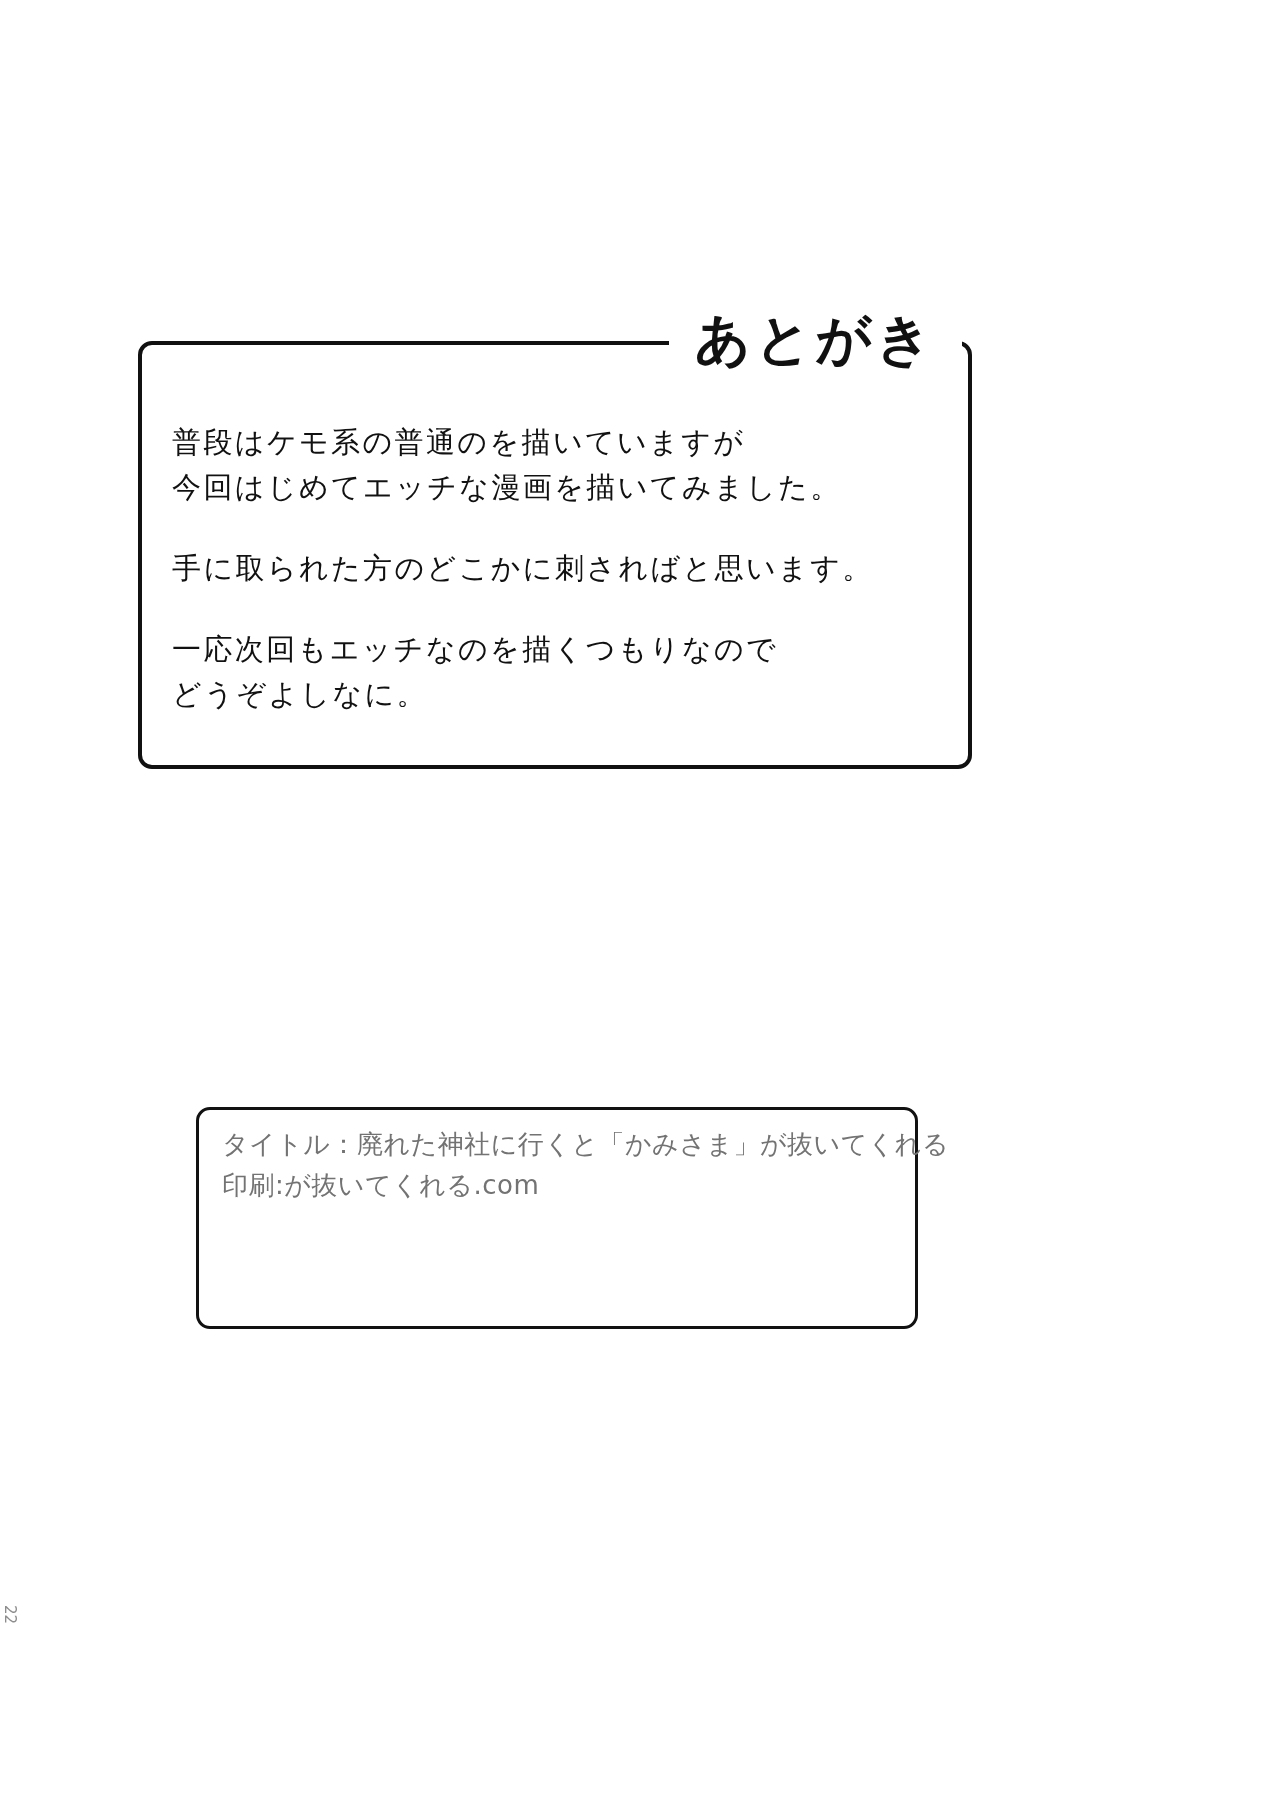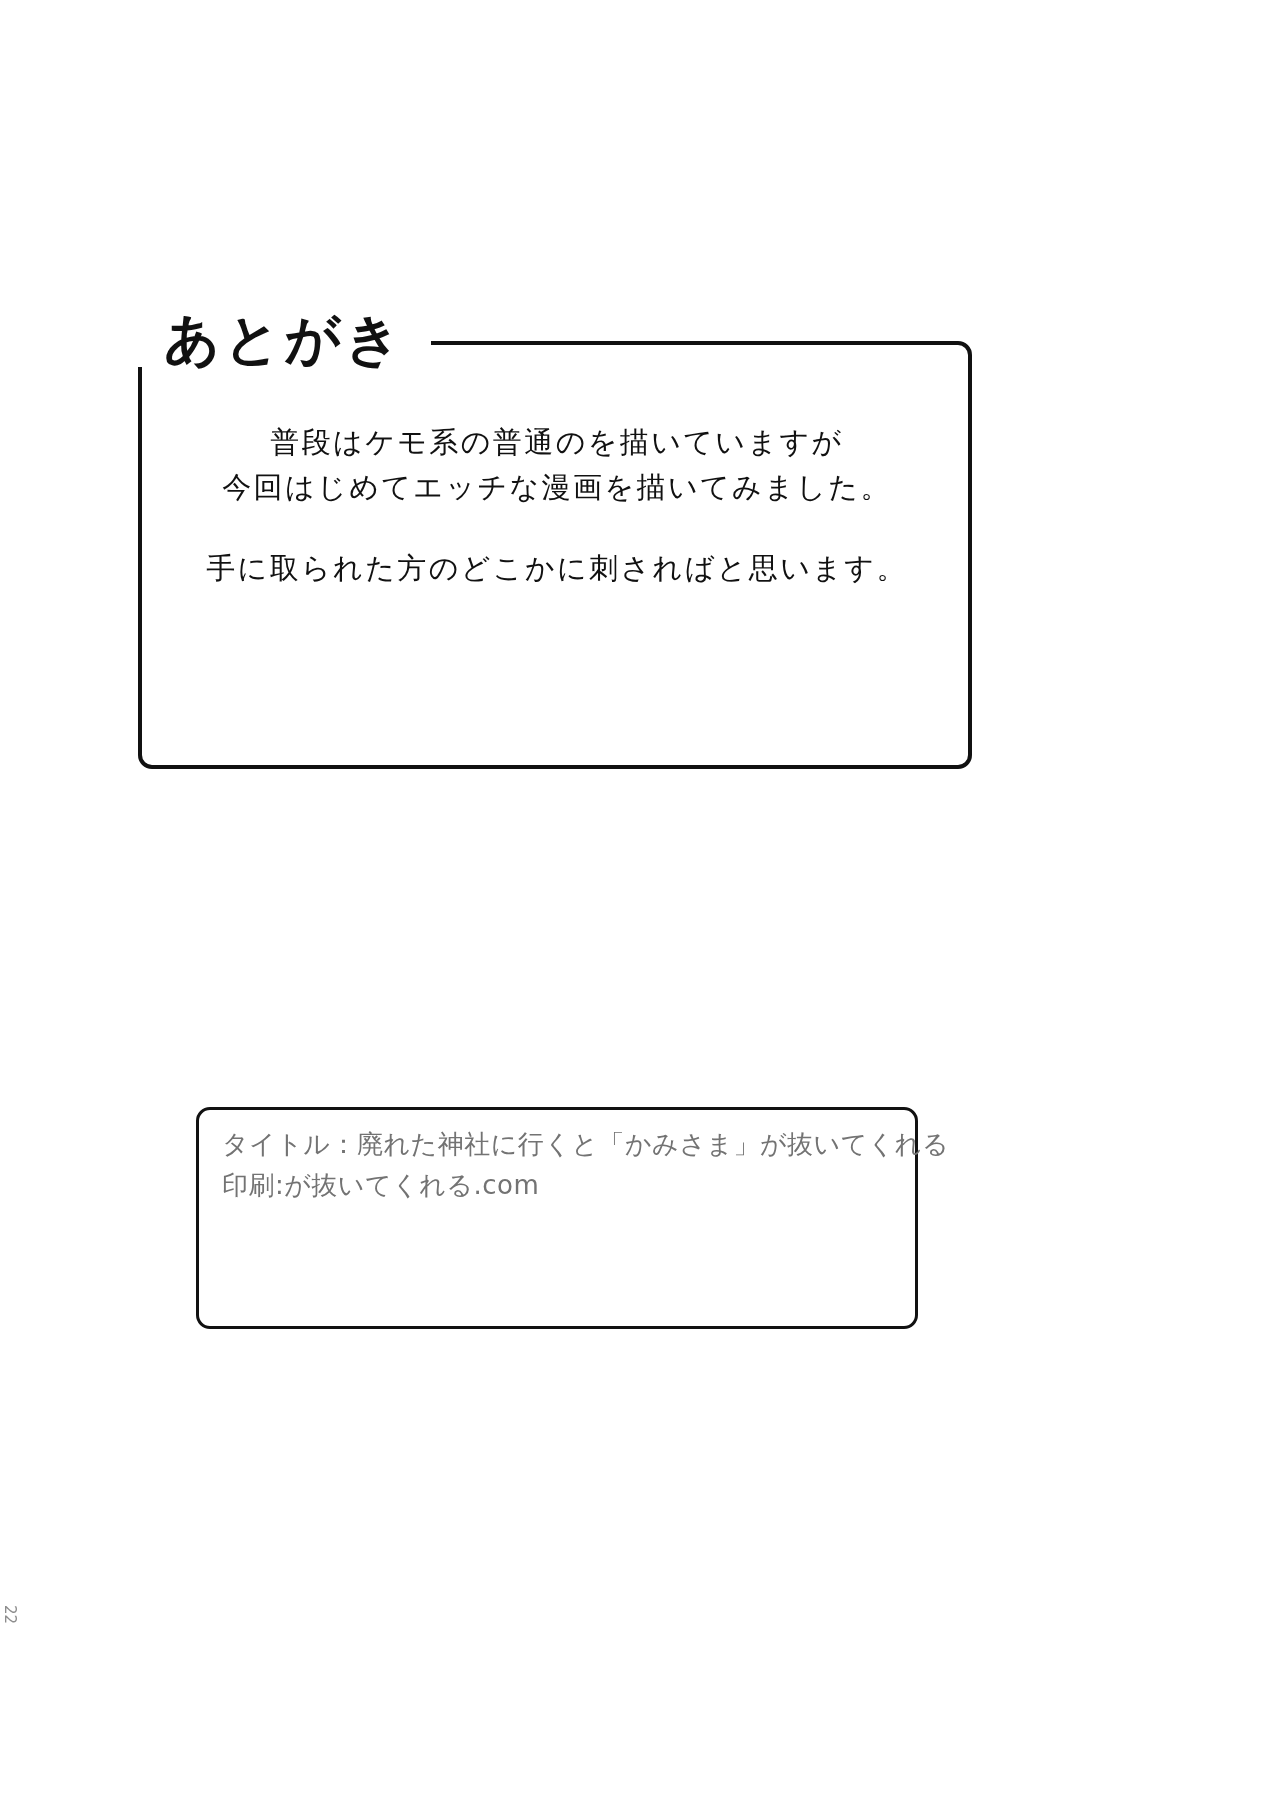--- a/index.html
+++ b/index.html
@@ -26,27 +26,27 @@
     height: 428px;
     border: 4px solid #111111;
     border-radius: 14px;
     box-sizing: border-box;
     background: #ffffff;
   }
 
   
   #afterword-heading-wrap {
     position: absolute;
-    left: 138px;
+    left: 128px;
     top: 296px;
     width: 834px;
     height: 86px;
     display: flex;
     align-items: center;
-    justify-content: flex-start;
+    justify-content: flex-end;
     pointer-events: none;
   }
   #afterword-heading {
     background: #ffffff;
     padding: 0 26px;
     font-size: 55px;
     line-height: 1;
     font-weight: bold;
     letter-spacing: 4px;
     color: #111111;
@@ -61,21 +61,20 @@
     width: 770px;
     font-size: 29px;
     line-height: 1.55;
     letter-spacing: 2.4px;
     color: #111111;
     font-weight: 500;
   }
   #afterword-body .para {
     margin: 0 0 36px 0;
     white-space: pre-line;
-    text-align: center;
   }
   #afterword-body .para:last-child {
     margin-bottom: 0;
   }
 
   
   #colophon-box {
     position: absolute;
     left: 196px;
     top: 1107px;
@@ -118,20 +117,22 @@
 <div id="afterword-box"></div>
 
 <div id="afterword-heading-wrap">
   <div id="afterword-heading">あとがき</div>
 </div>
 
 <div id="afterword-body">
   <p class="para">普段はケモ系の普通のを描いていますが
 今回はじめてエッチな漫画を描いてみました。</p>
   <p class="para">手に取られた方のどこかに刺さればと思います。</p>
+  <p class="para">一応次回もエッチなのを描くつもりなので
+どうぞよしなに。</p>
 </div>
 
 <div id="colophon-box"></div>
 <div id="colophon-list">
   <div class="row">タイトル：廃れた神社に行くと「かみさま」が抜いてくれる</div>
   <div class="row">印刷:が抜いてくれる.com</div>
 </div>
 
 <div id="page-number">22</div>
 

